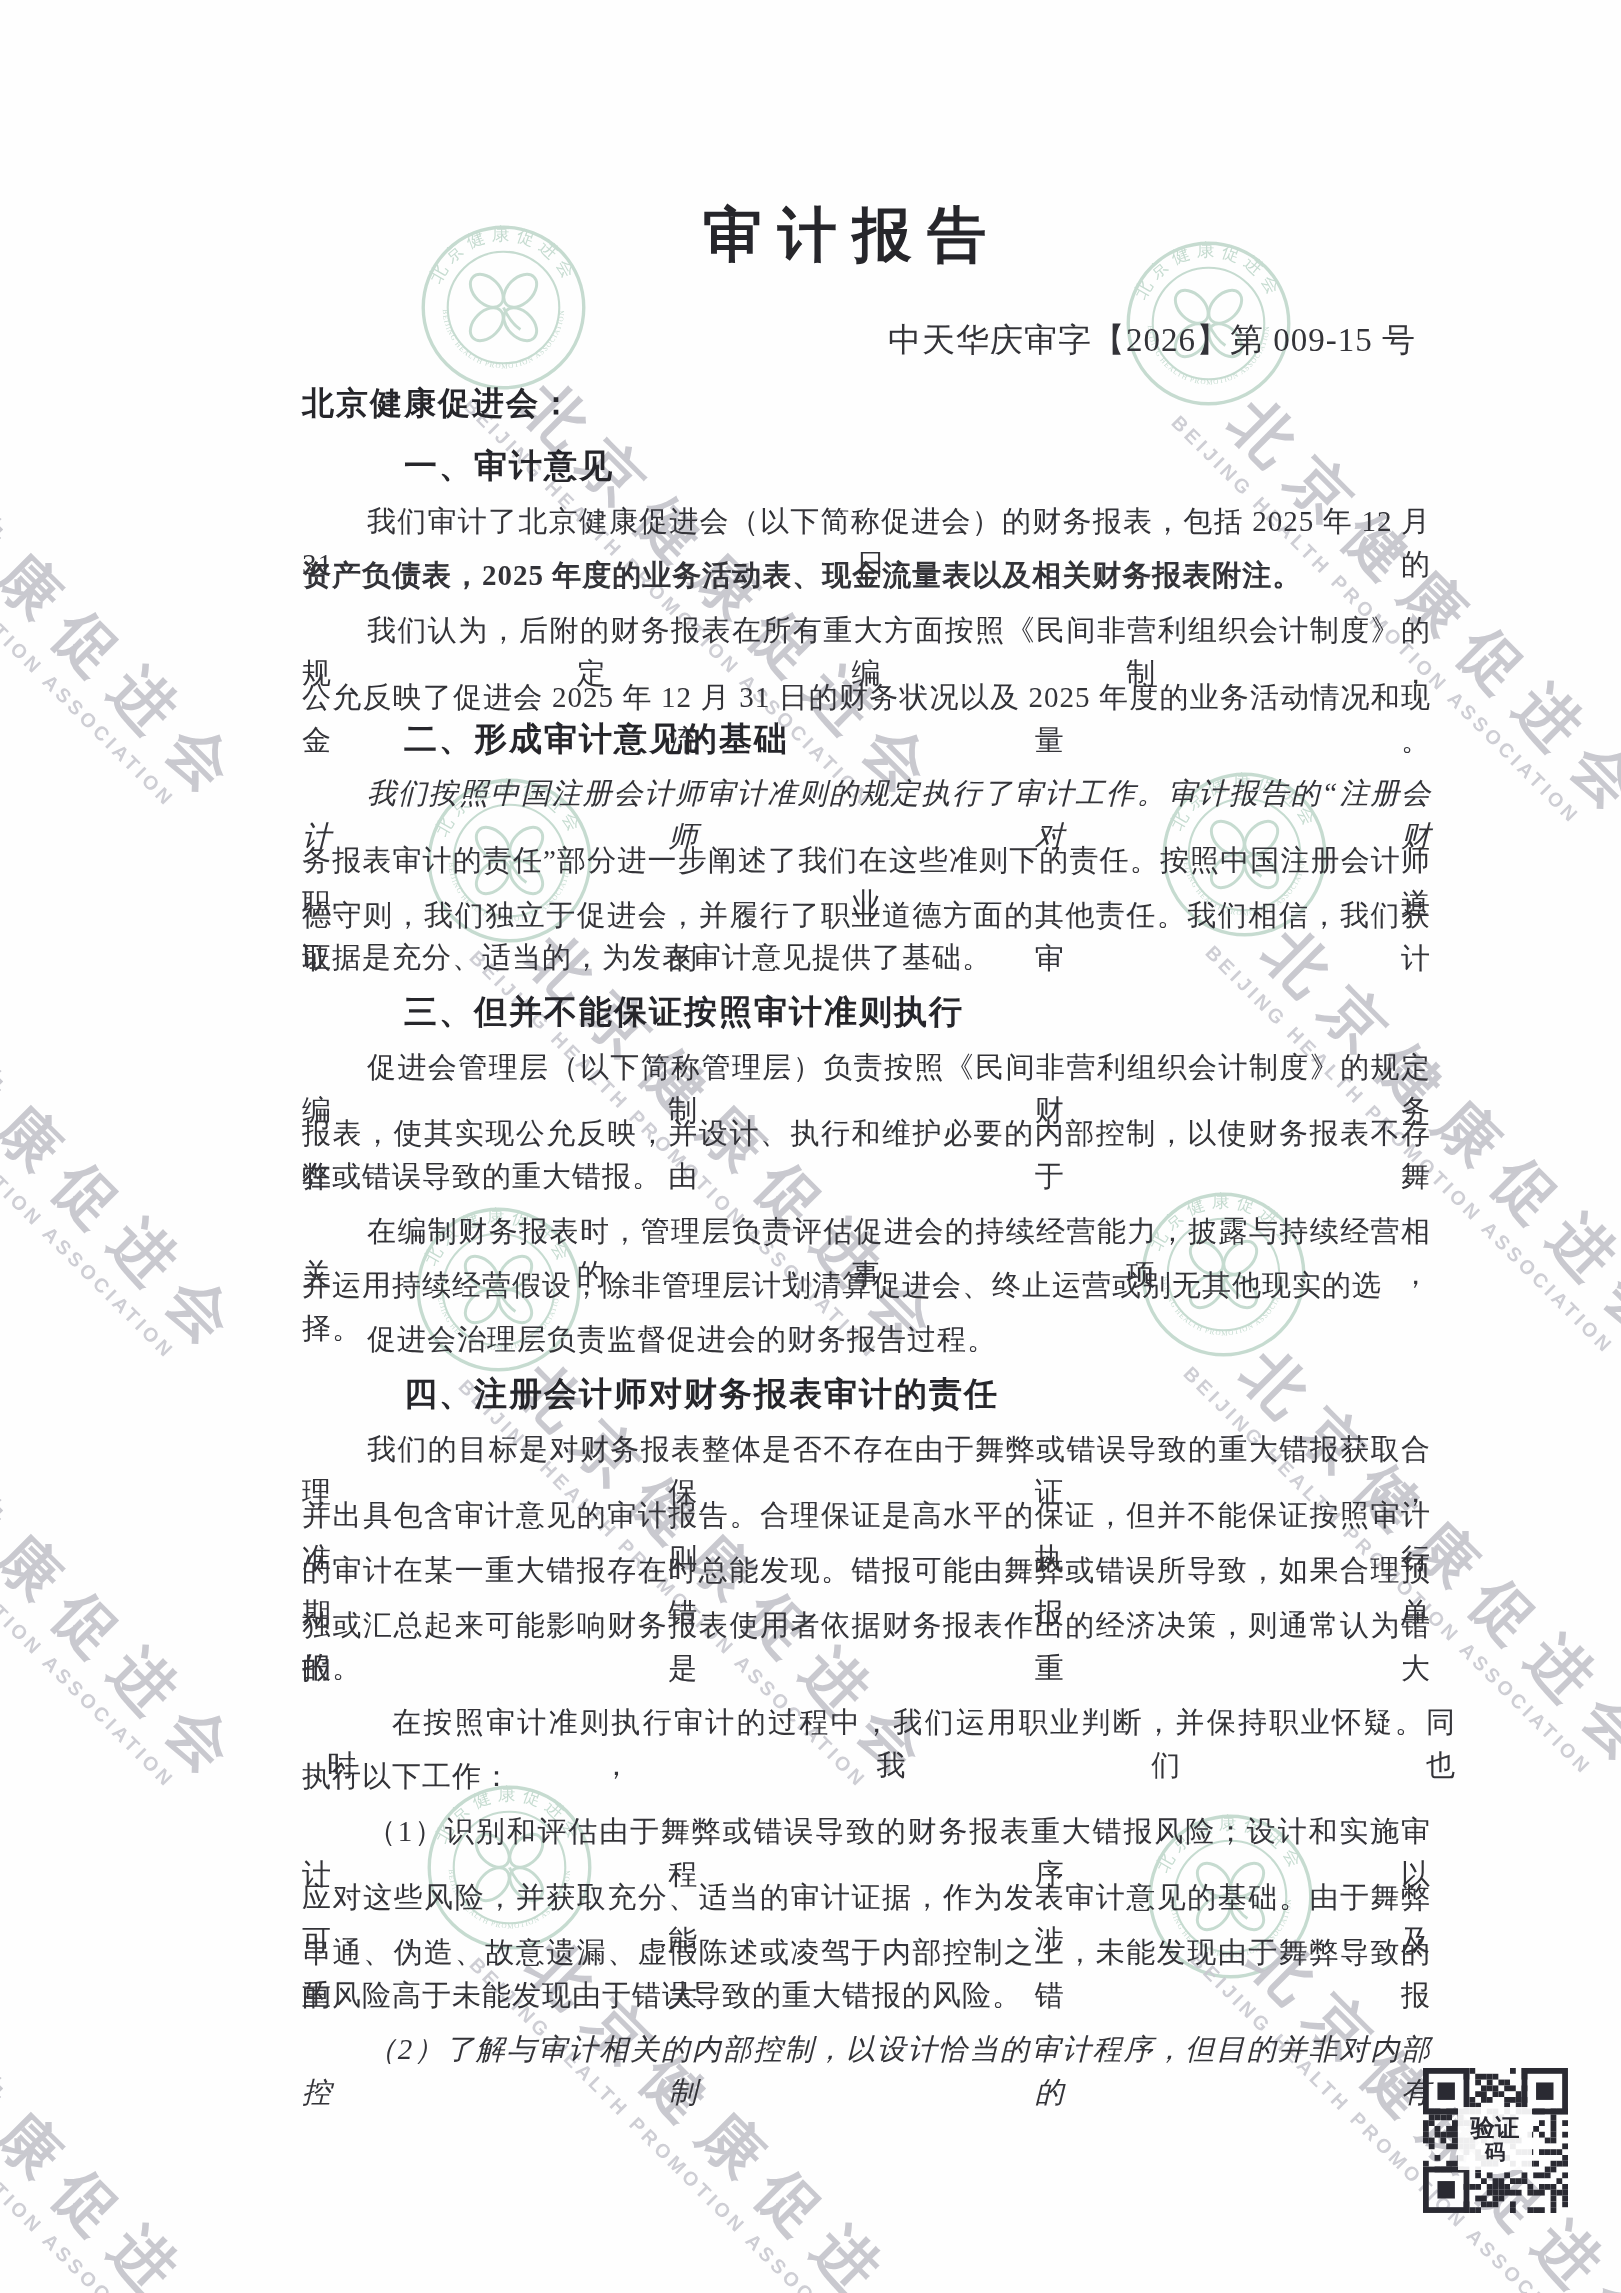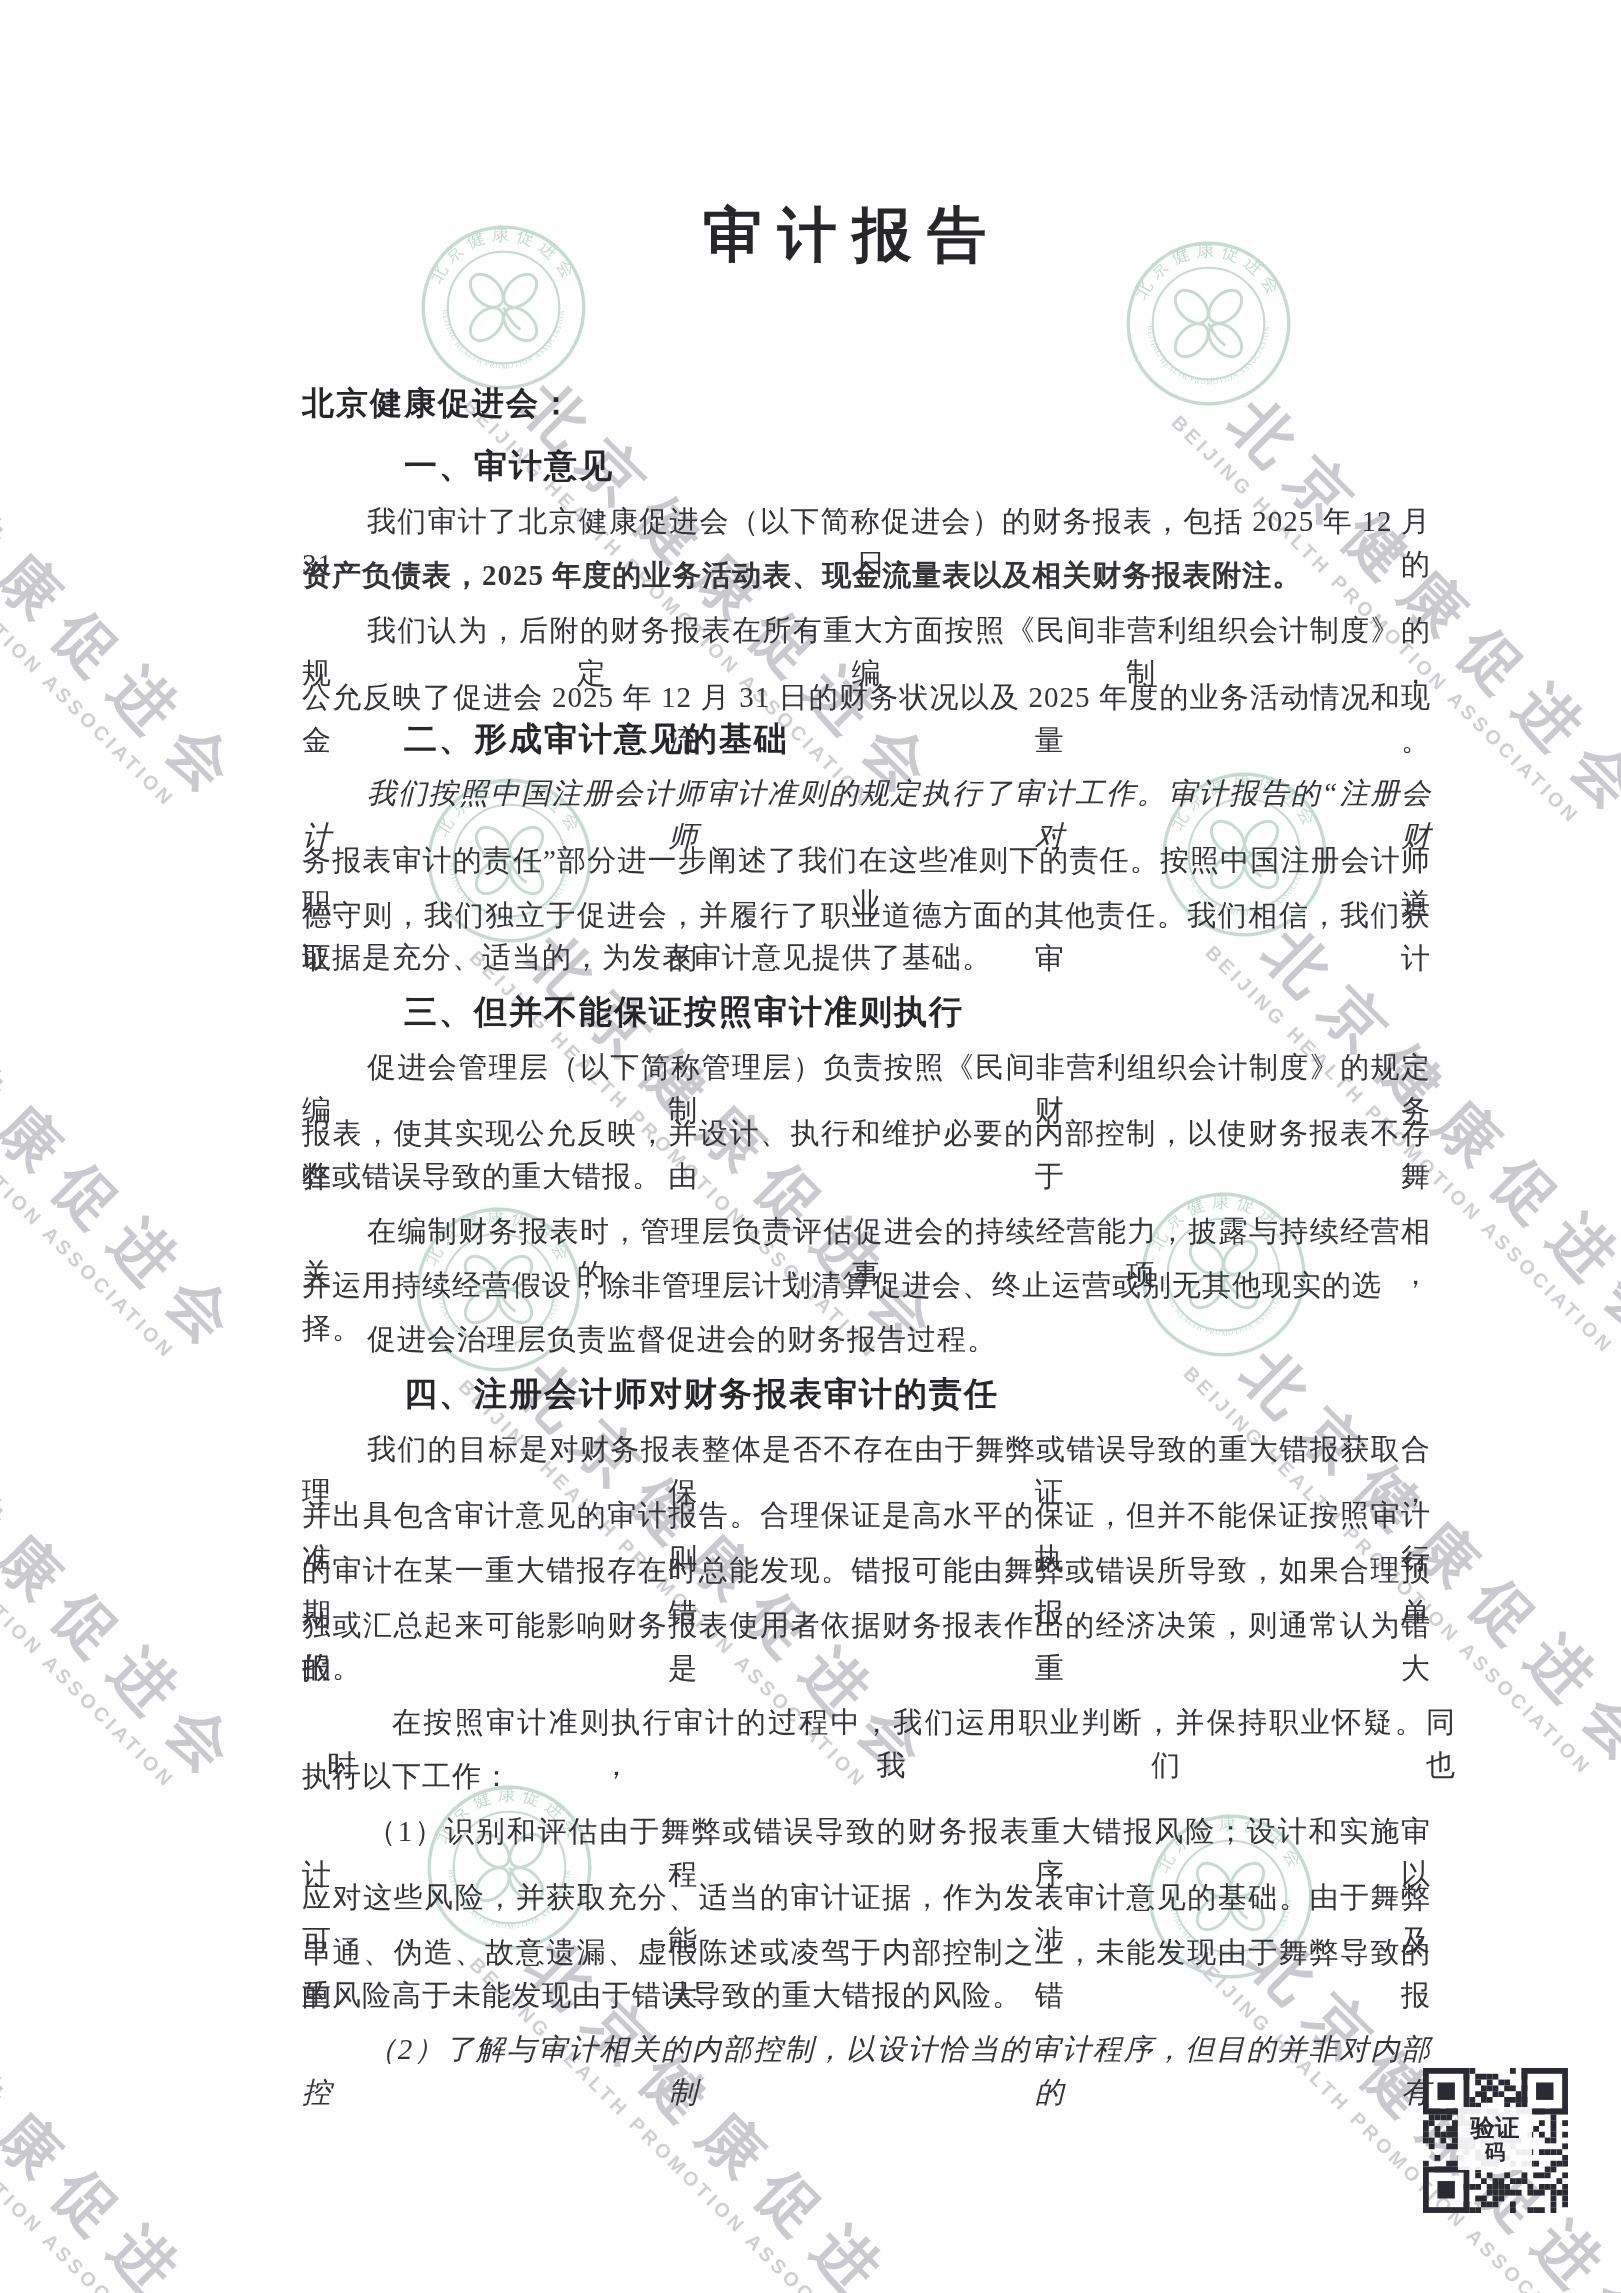--- a/index.html
+++ b/index.html
@@ -147,20 +147,21 @@
         <div class="wm-en">BEIJING HEALTH PROMOTION ASSOCIATION</div>
       </div>
       <div class="wm-line" style="left: -135px; top: 1924px;">
         <div class="wm-cn">北京健康促进会</div>
         <div class="wm-en">BEIJING HEALTH PROMOTION ASSOCIATION</div>
       </div>
     </div>
 
   <div class="content">
     <div class="title">审计报告</div>
+    <div class="doc-no">中天华庆审字【2026】第 009-15 号</div>
     <div class="addressee">北京健康促进会：</div>
     <div id="bodyLines">
         <div class="ln h" style="top: 445px;">一、审计意见</div>
         <div class="ln pi" style="top: 500px;">我们审计了北京健康促进会（以下简称促进会）的财务报表，包括 2025 年 12 月 31 日的</div>
         <div class="ln pe" style="top: 554px; font-weight: bold;">资产负债表，2025 年度的业务活动表、现金流量表以及相关财务报表附注。</div>
         <div class="ln pi" style="top: 609px;">我们认为，后附的财务报表在所有重大方面按照《民间非营利组织会计制度》的规定编制，</div>
         <div class="ln pf" style="top: 664px;">公允反映了促进会 2025 年 12 月 31 日的财务状况以及 2025 年度的业务活动情况和现金流量。</div>
         <div class="ln h" style="top: 718px;">二、形成审计意见的基础</div>
         <div class="ln pi" style="top: 772px; font-style: italic;">我们按照中国注册会计师审计准则的规定执行了审计工作。审计报告的“注册会计师对财</div>
         <div class="ln pf" style="top: 827px;">务报表审计的责任”部分进一步阐述了我们在这些准则下的责任。按照中国注册会计师职业道</div>

